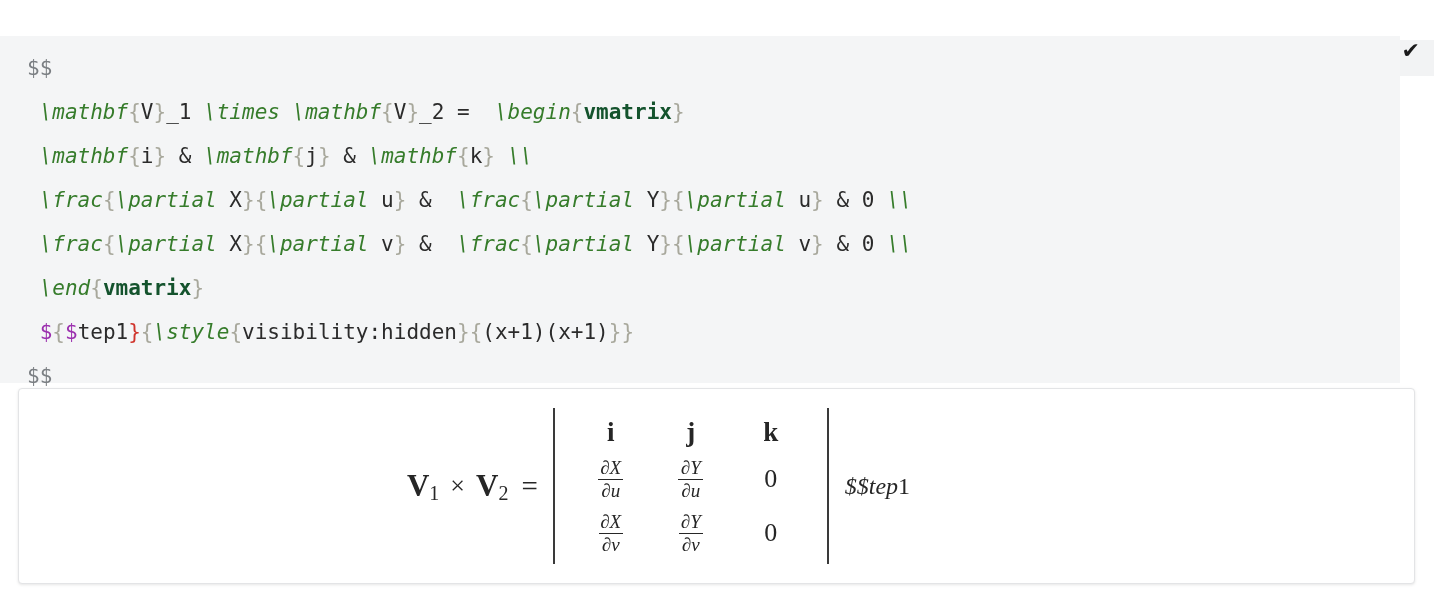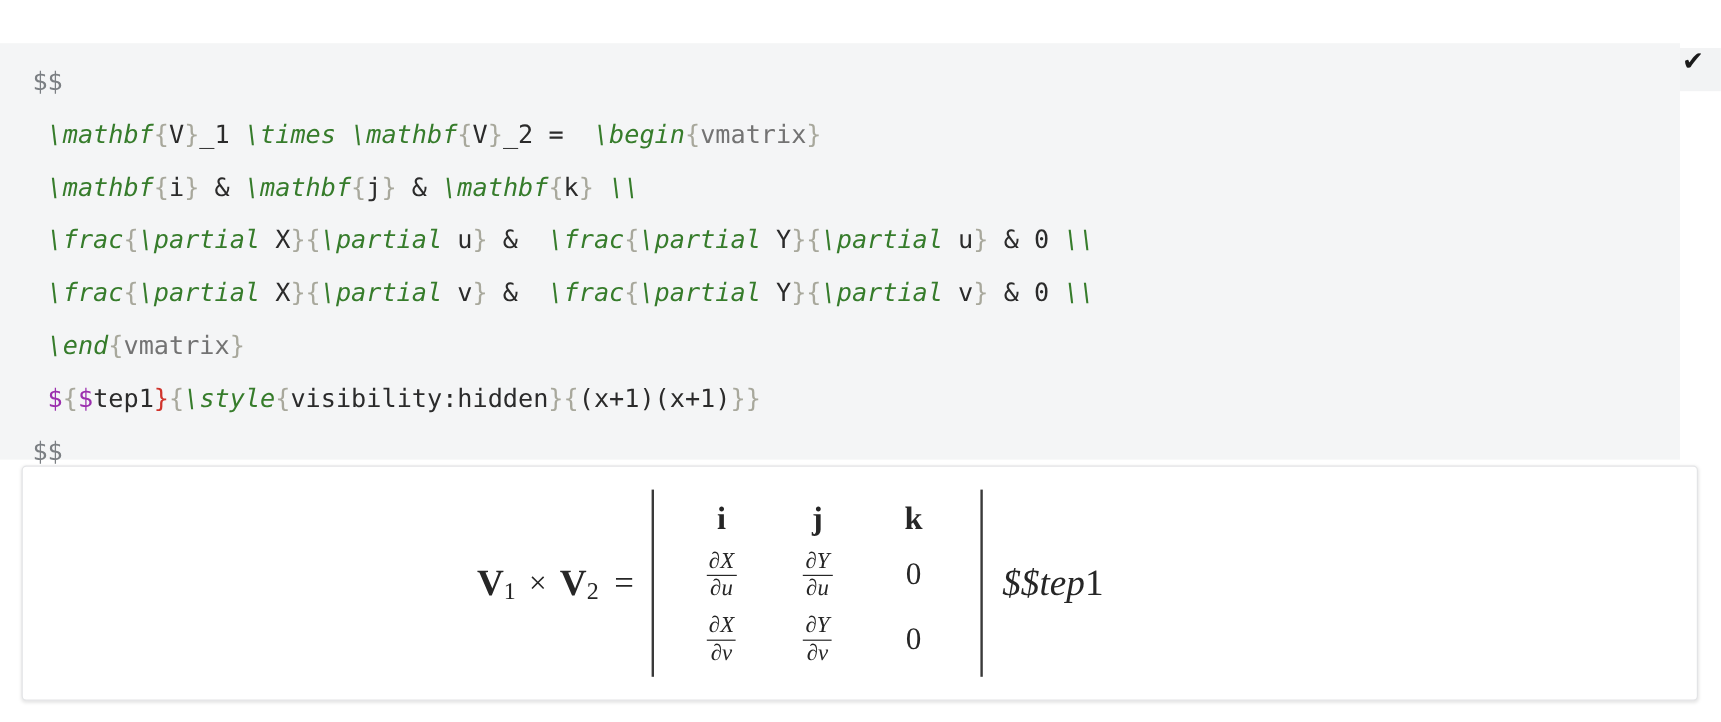--- a/index.html
+++ b/index.html
@@ -65,21 +65,21 @@
     line-height: 44px;
     height: 44px;
     white-space: pre;
     padding-left: 27px;
     color: #2b2b2b;
   }
   .tok-dollar-gray { color: #7b7f83; }
   .tok-cmd   { color: #367c2b; font-style: italic; }
   .tok-brace { color: #a8a89c; }
   .tok-brace-err { color: #d0342c; }
-  .tok-env   { color: #737373; }
+  .tok-env   { color: #14532d; font-weight: bold; }
   .tok-plain { color: #2b2b2b; }
   .tok-math-dollar { color: #9b2fae; }
 
   
   .preview {
     position: absolute;
     left: 18px;
     top: 388px;
     width: 1397px;
     height: 196px;
@@ -157,21 +157,21 @@
     line-height: 1.04;
   }
   .frac .num { padding: 0 3px 1px 3px; font-style: italic; }
   .frac .den {
     padding: 1px 3px 0 3px;
     border-top: 1.3px solid #262626;
     font-style: italic;
   }
   .zero { font-size: 26px; }
   .trailing {
-    font-size: 31px;
+    font-size: 24px;
     font-style: italic;
     font-family: "Liberation Serif", serif;
     margin-left: 14px;
     white-space: pre;
   }
   .trailing .upright { font-style: normal; }
 </style>
 </head>
 <body>
 

